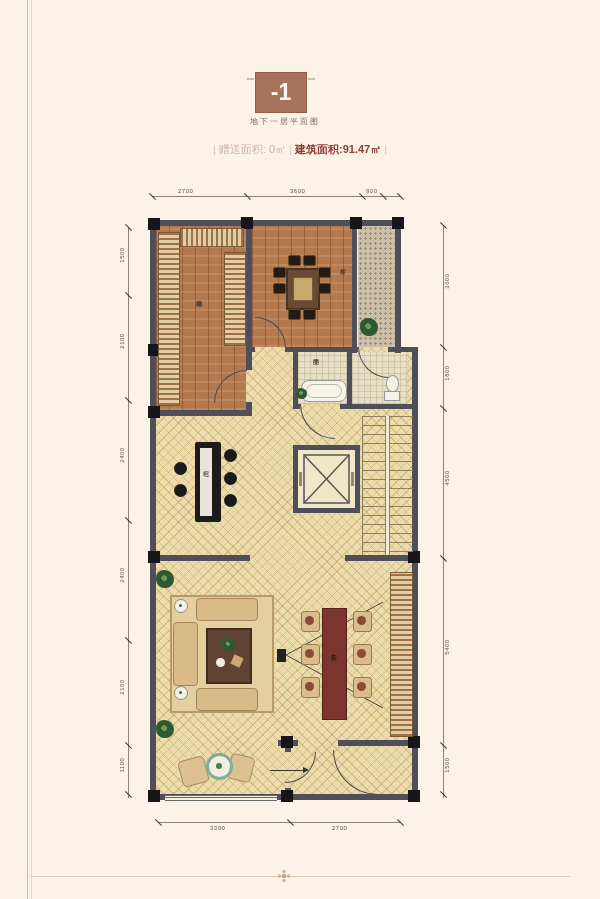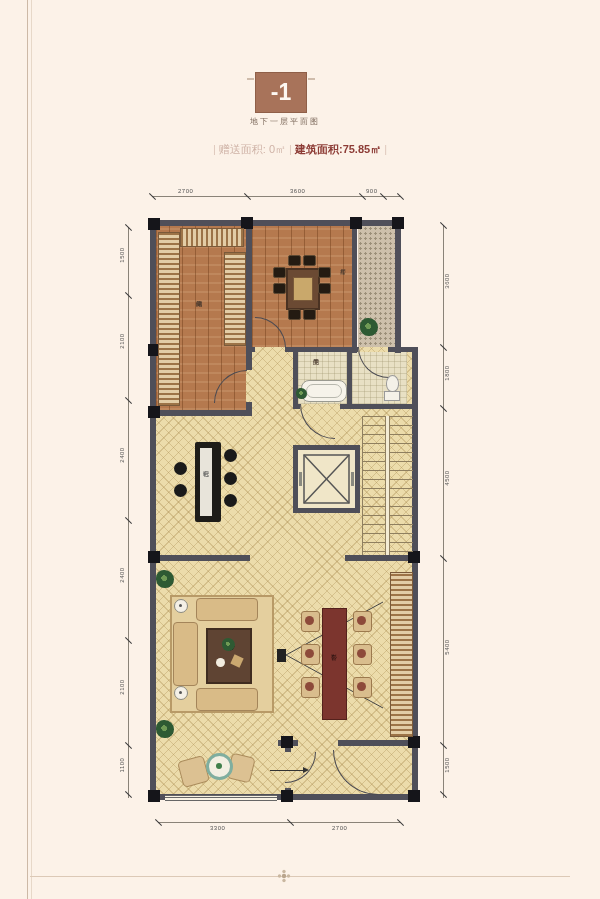--- a/index.html
+++ b/index.html
@@ -65,21 +65,21 @@
 <body>
 
 <div class="abs left-rule"></div>
 
 <div class="abs badge">
   <span>-1</span>
 </div>
 <div class="abs caption">地下一层平面图</div>
 <div class="abs arealine">
   <span class="sep">|</span><span>赠送面积:</span>
-  <span>0㎡</span><span class="sep">|</span><span class="strong">建筑面积:</span><span class="strong">75.85㎡</span><span class="sep">|</span>
+  <span>0㎡</span><span class="sep">|</span><span class="strong">建筑面积:</span><span class="strong">91.47㎡</span><span class="sep">|</span>
 </div>
 
 <div id="plan" class="abs">
 
   <div class="abs tile" style="left:3px;top:127px;width:259px;height:447px;"></div>
   <div class="abs wood" style="left:6px;top:6px;width:90px;height:184px;"></div>
   <div class="abs wood" style="left:102px;top:6px;width:100px;height:121px;"></div>
   <div class="abs gravel" style="left:208px;top:6px;width:37px;height:121px;"></div>
   <div class="abs bathtile" style="left:148px;top:132px;width:49px;height:52px;"></div>
   <div class="abs bathtile" style="left:202px;top:132px;width:55px;height:52px;"></div>

